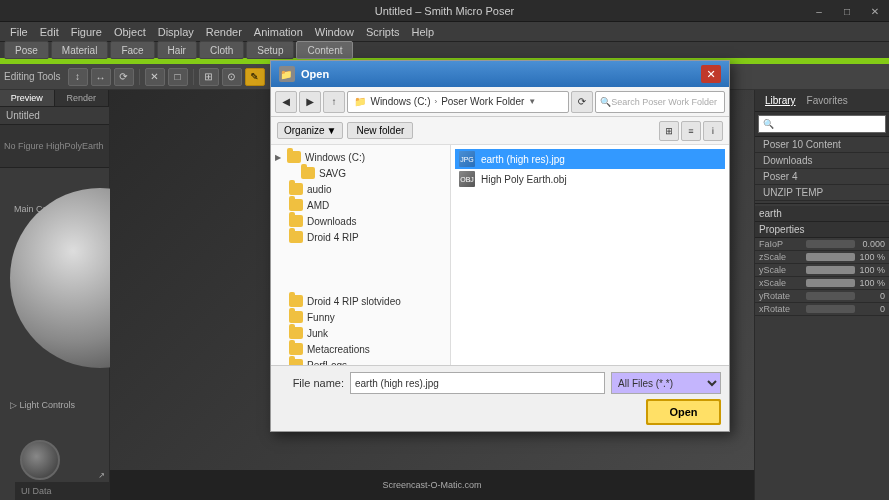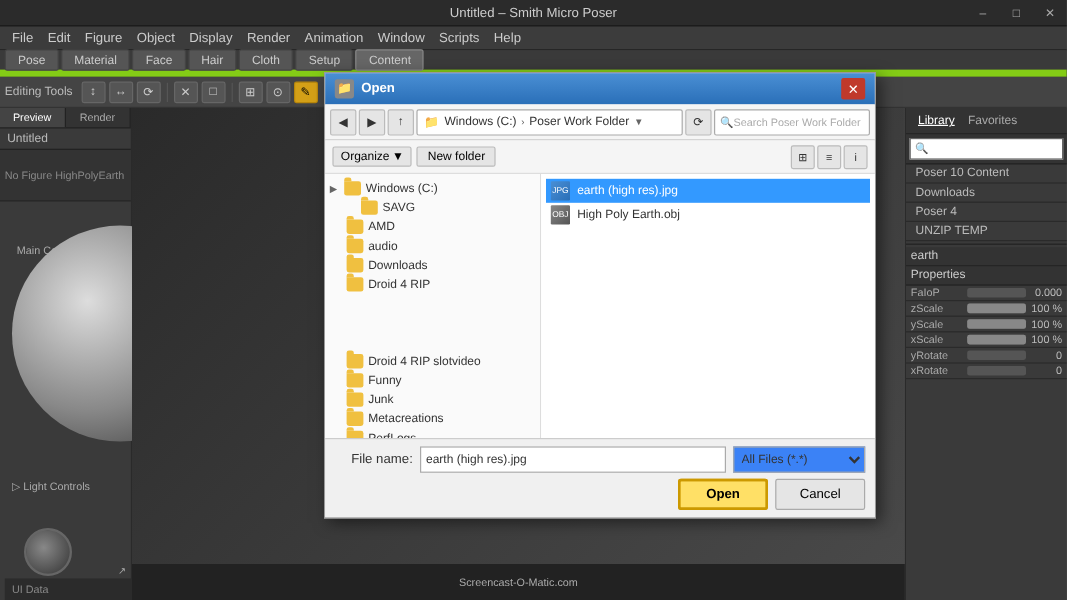--- a/index.html
+++ b/index.html
@@ -534,21 +534,21 @@
       border: 1px solid #aaa;
       background: #fff;
       padding: 0 4px;
       font-size: 10px;
       color: #333;
     }
     .footer-select {
       width: 110px;
       height: 22px;
       border: 1px solid #aaa;
-      background: #3b82f6;
+      background: #c4b5fd;
       font-size: 10px;
       color: #333;
       padding: 0 2px;
     }
     .footer-btn {
       width: 75px;
       height: 26px;
       border: 1px solid #aaa;
       border-radius: 2px;
       font-size: 11px;
@@ -576,21 +576,21 @@
     }
 
     
     ::-webkit-scrollbar { width: 8px; height: 8px; }
     ::-webkit-scrollbar-track { background: #f0f0f0; }
     ::-webkit-scrollbar-thumb { background: #aaa; border-radius: 4px; }
 
     #ui-data-bar {
       position: absolute;
       bottom: 0;
-      left: 4px;
+      left: 15px;
       width: 110px;
       height: 18px;
       background: #2b2b2b;
       display: flex;
       align-items: center;
       padding: 0 6px;
       font-size: 9px;
       color: #888;
     }
     #screencast-bar {
@@ -807,25 +807,25 @@
         <div class="folder-icon"></div>
         <span>Windows (C:)</span>
       </div>
       <div class="tree-item" style="padding-left:18px;">
         <span class="tree-toggle"></span>
         <div class="folder-icon"></div>
         <span>SAVG</span>
       </div>
       <div class="tree-item" style="padding-left:18px;">
         <div class="folder-icon"></div>
+        <span>audio</span>
+      </div>
+      <div class="tree-item" style="padding-left:18px;">
+        <div class="folder-icon"></div>
         <span>AMD</span>
-      </div>
-      <div class="tree-item" style="padding-left:18px;">
-        <div class="folder-icon"></div>
-        <span>audio</span>
       </div>
       <div class="tree-item" style="padding-left:18px;">
         <div class="folder-icon"></div>
         <span>Downloads</span>
       </div>
       <div class="tree-item" style="padding-left:18px;">
         <div class="folder-icon"></div>
         <span>Droid 4 RIP</span>
       </div>
       <div class="tree-item" style="padding-left:18px;margin-top:48px;">
@@ -875,18 +875,15 @@
       <span class="footer-label">File name:</span>
       <input class="footer-input" type="text" value="earth (high res).jpg" style="">
       <select class="footer-select">
         <option>All Files (*.*)</option>
       </select>
     </div>
     <div class="footer-row" style="justify-content:flex-end;gap:6px;">
       <button class="footer-btn open-btn">
         <span>Open</span>
       </button>
-      <button class="footer-btn cancel-btn">
-        <span>Cancel</span>
-      </button>
     </div>
   </div>
 </div>
 
 </body></html>

